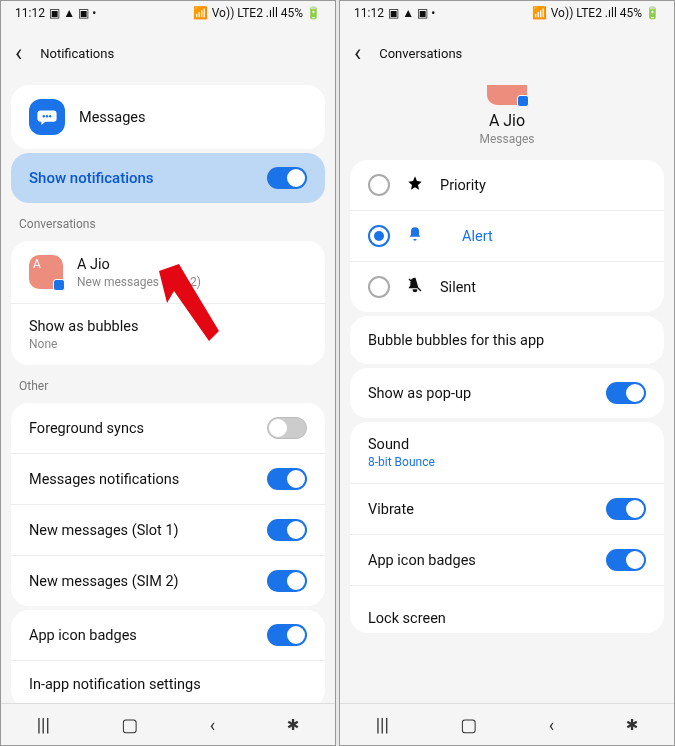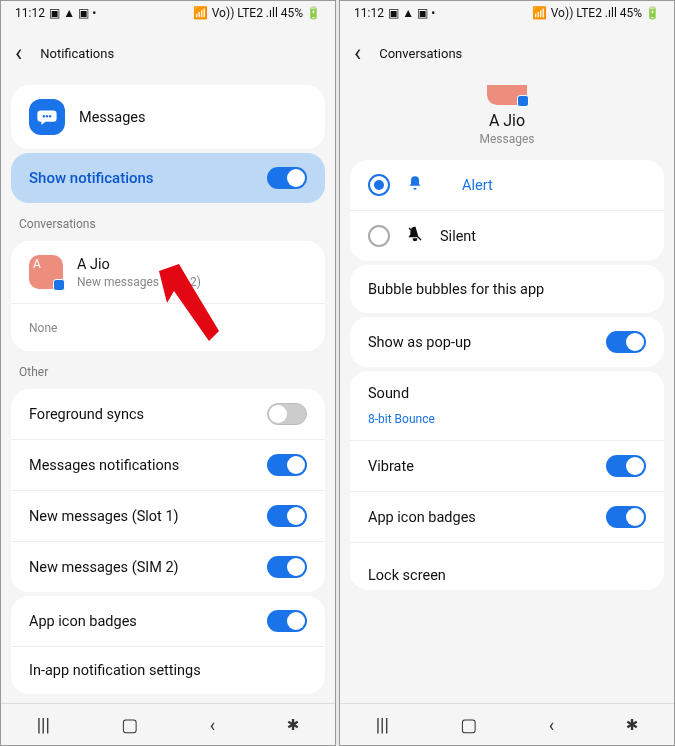--- a/index.html
+++ b/index.html
@@ -78,21 +78,21 @@
     }
     .row + .row { border-top: 1px solid #eee; }
     .row-text {
       flex: 1;
       display: flex;
       flex-direction: column;
       gap: 2px;
     }
     .row-title { font-size: 14.5px; color: #111; }
     .row-sub { font-size: 12px; color: #888; }
-    .row-sub.blue { color: #1a73e8; margin-top: 8px; }
+    .row-sub.blue { color: #1a73e8; }
     .msg-icon {
       width: 36px; height: 36px;
       background: #1a73e8;
       border-radius: 12px;
       display: flex;
       align-items: center;
       justify-content: center;
       color: #fff;
       font-size: 18px;
     }
@@ -253,20 +253,21 @@
           <span>A</span>
           <div class="badge"></div>
         </div>
         <div class="row-text">
           <span class="row-title">A Jio</span>
           <span class="row-sub">New messages (SIM 2)</span>
         </div>
       </div>
       <div class="row">
         <div class="row-text">
+          <span class="row-title">Show as bubbles</span>
           <span class="row-sub">None</span>
         </div>
       </div>
     </div>
 
     <div class="section-label">Other</div>
 
     <div class="card">
       <div class="row">
         <div class="row-text">
@@ -354,20 +355,29 @@
 
     <div class="convo-head">
       <div class="avatar cropped">
         <div class="badge"></div>
       </div>
       <div class="name">A Jio</div>
       <div class="sub">Messages</div>
     </div>
 
     <div class="card">
+      <div class="row">
+        <div class="radio"></div>
+        <span class="opt-icon">
+          <svg class="star-svg" viewBox="0 0 24 24">
+              <path d="M12 2l2.9 6.9L22 10l-5.5 4.9L18 22l-6-3.5L6 22l1.5-7.1L2 10l7.1-1.1z"></path>
+            </svg>
+        </span>
+        <span class="row-title">Priority</span>
+      </div>
       <div class="row">
         <div class="radio selected"></div>
         <span class="opt-icon blue">
           <svg class="bell-svg" viewBox="0 0 24 24" fill="#1a73e8">
               <path d="M12 2a6 6 0 0 0-6 6v5l-2 3h16l-2-3V8a6 6 0 0 0-6-6zm0 20a2.5 2.5 0 0 0 2.5-2.5h-5A2.5 2.5 0 0 0 12 22z"></path>
             </svg>
         </span>
         <span class="row-title" style="color:#1a73e8;margin-left:22px;">Alert</span>
       </div>
       <div class="row">

